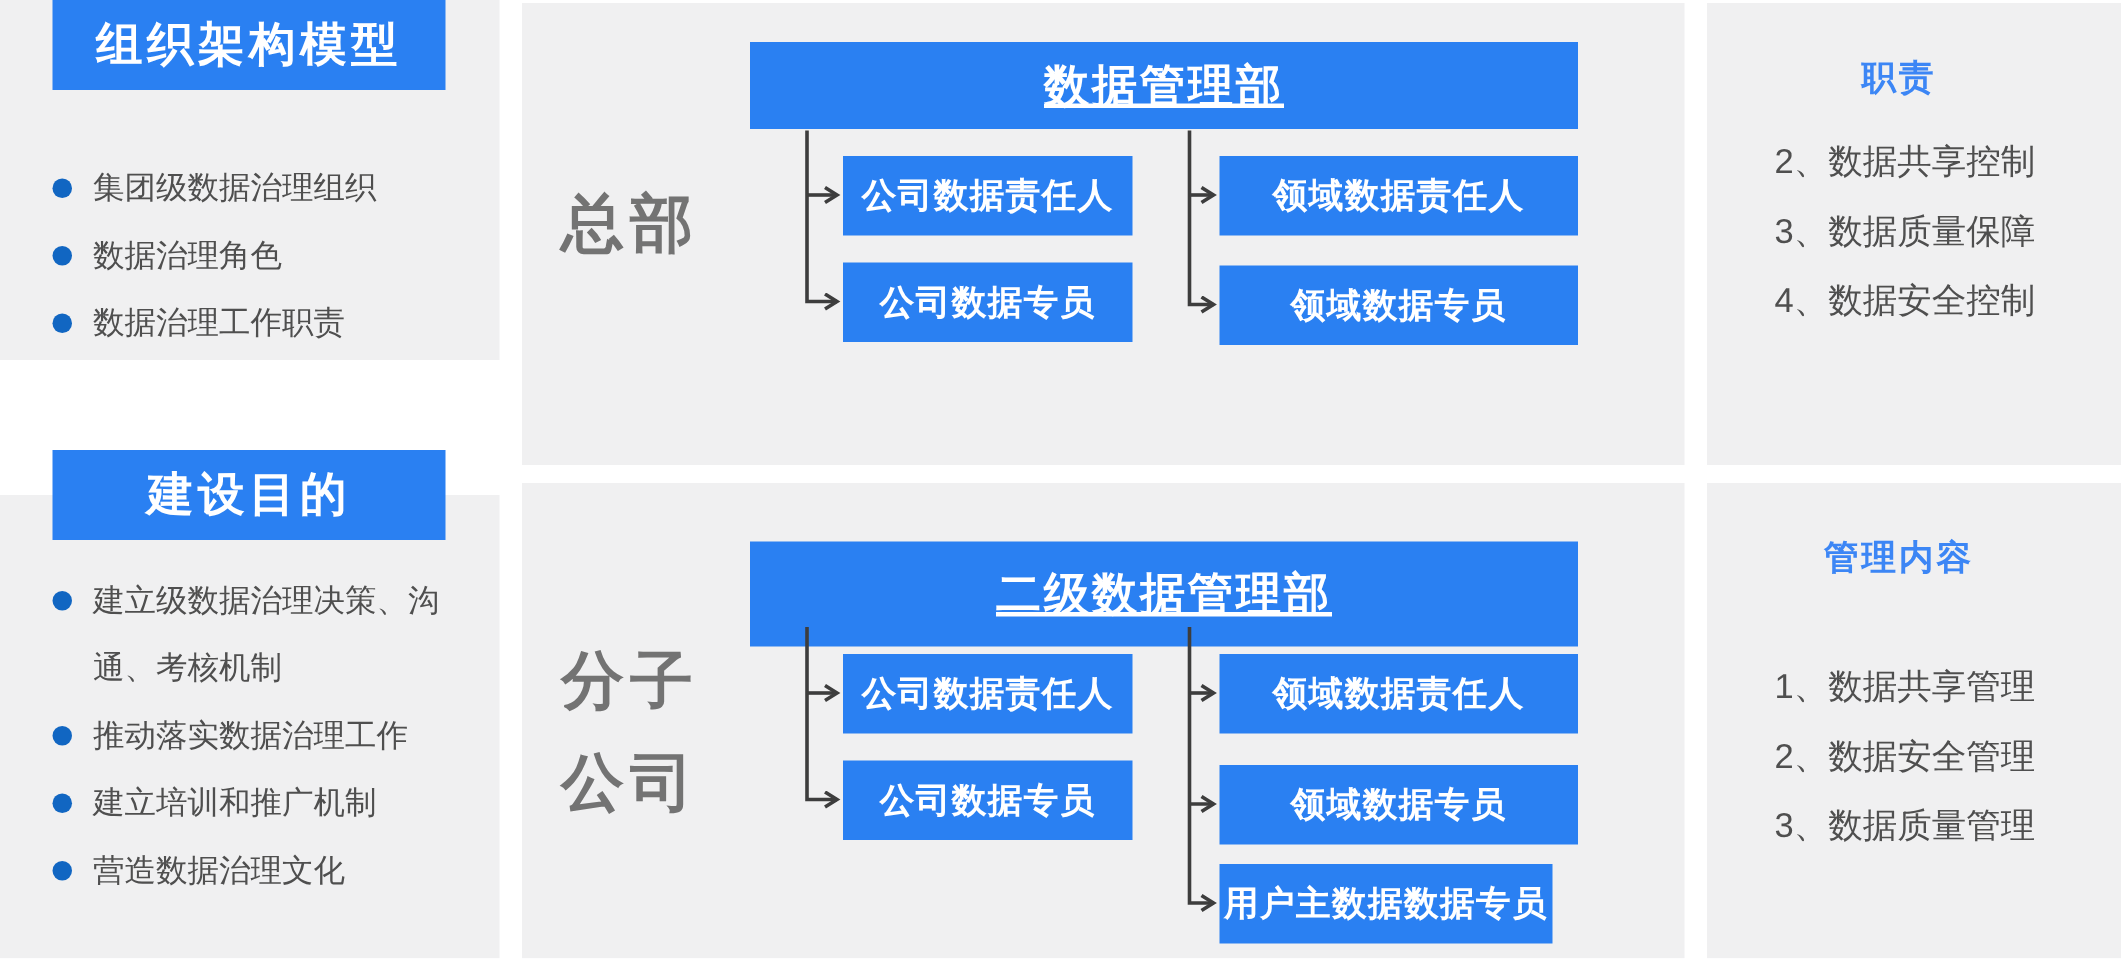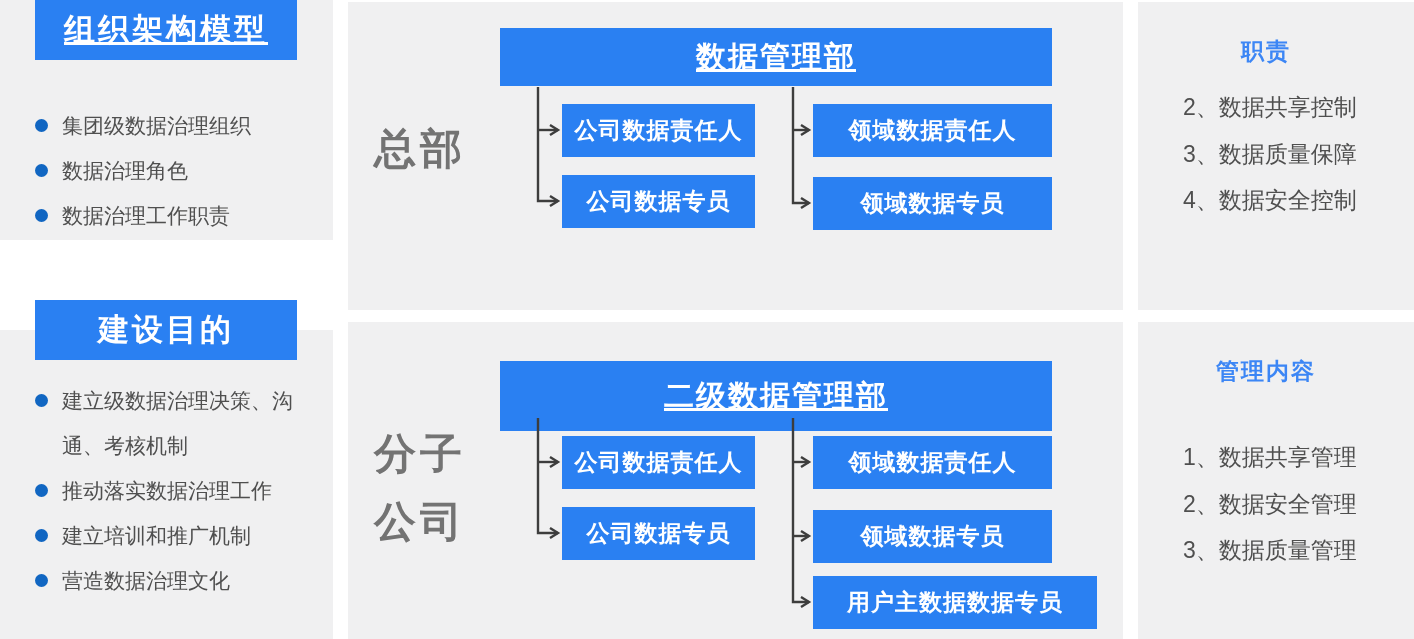--- a/index.html
+++ b/index.html
@@ -27,38 +27,38 @@
     position: absolute;
     background: #2a80f2;
     color: #ffffff;
     font-weight: bold;
     display: flex;
     align-items: center;
     justify-content: center;
     box-sizing: border-box;
   }
   .side-header { font-size: 31px; letter-spacing: 3px; }
-  .hdr-1 { left: 35px;  top: 0;     width: 262px; height: 60px; text-decoration: underline; }
+  .hdr-1 { left: 35px;  top: 0;     width: 262px; height: 60px; }
   .hdr-2 { left: 35px;  top: 300px; width: 262px; height: 60px; }
 
   .root-box { font-size: 30px; letter-spacing: 2px; text-decoration: underline; }
   .node-box { font-size: 23px; letter-spacing: 1px; }
 
   .root-top    { left: 500px; top: 28px;  width: 552px; height: 58px; }
   .c1r1-top    { left: 562px; top: 104px; width: 193px; height: 53px; }
   .c1r2-top    { left: 562px; top: 175px; width: 193px; height: 53px; }
   .c2r1-top    { left: 813px; top: 104px; width: 239px; height: 53px; }
   .c2r2-top    { left: 813px; top: 177px; width: 239px; height: 53px; }
 
   .root-bot    { left: 500px; top: 361px; width: 552px; height: 70px; }
   .c1r1-bot    { left: 562px; top: 436px; width: 193px; height: 53px; }
   .c1r2-bot    { left: 562px; top: 507px; width: 193px; height: 53px; }
   .c2r1-bot    { left: 813px; top: 436px; width: 239px; height: 53px; }
   .c2r2-bot    { left: 813px; top: 510px; width: 239px; height: 53px; }
-  .c2r3-bot    { left: 813px; top: 576px; width: 284px; height: 53px; }
+  .c2r3-bot    { left: 813px; top: 576px; width: 222px; height: 53px; }
 
   .group-label {
     position: absolute;
     color: #737373;
     font-weight: bold;
     font-size: 42px;
     letter-spacing: 4px;
     line-height: 1;
   }
   .lbl-hq  { left: 374px; top: 128px; }

